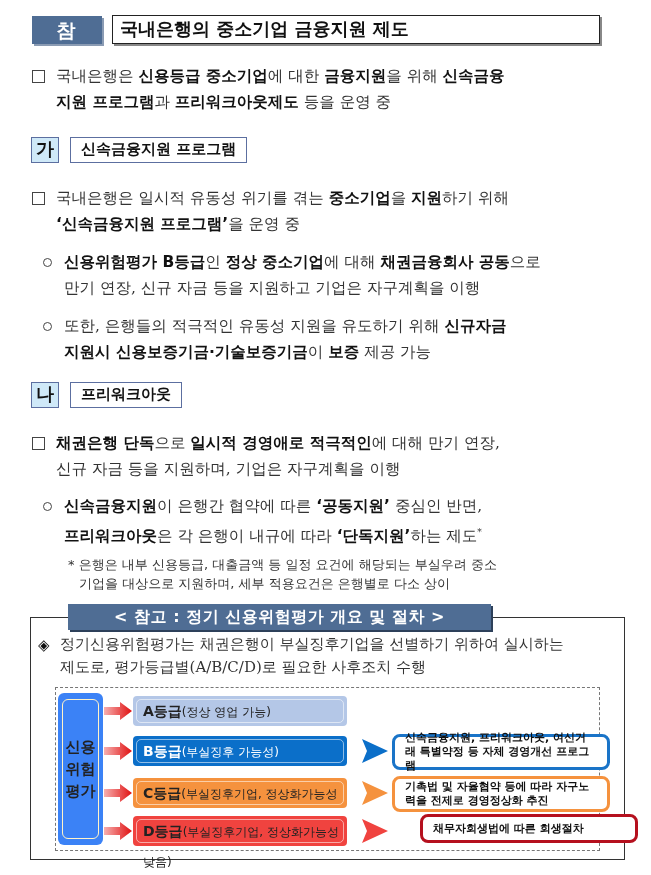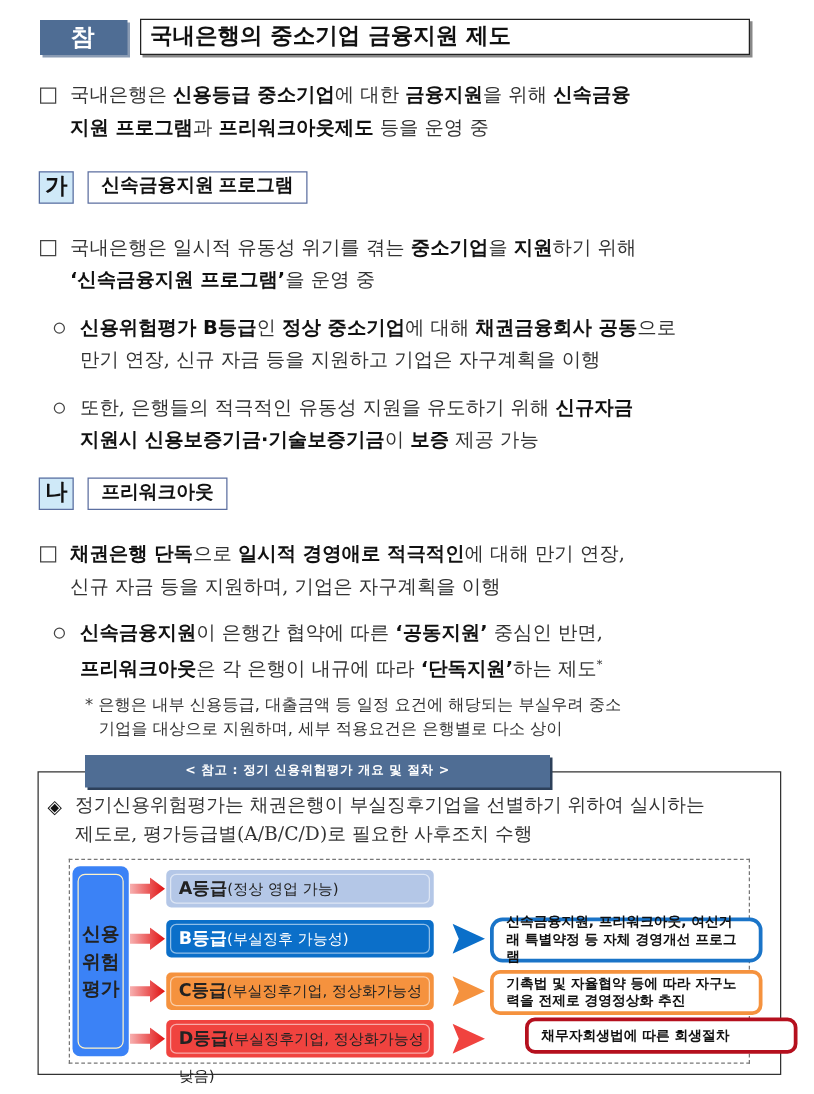--- a/index.html
+++ b/index.html
@@ -18,28 +18,28 @@
   .para { font-family: "DejaVu Serif", serif; font-size: 15.5px; line-height: 26px; color: #333; }
   .para b { font-family: "DejaVu Sans", sans-serif; font-weight: bold; color: #111; }
   .bullet-sq { position: absolute; width: 13px; height: 13px; border: 1px solid #444; background: #fff; }
   .bullet-circ { position: absolute; width: 9px; height: 9px; border: 1.3px solid #444; border-radius: 50%; }
   .line { position: absolute; white-space: nowrap; }
 
   
   .sec-badge { width: 28px; height: 26px; background: #cfe9f8; border: 1.5px solid #5c6fa0; font-weight: bold;
     font-size: 18px; text-align: center; line-height: 22px; color: #111; }
   .sec-title { height: 26px; border: 1.5px solid #5c6fa0; font-weight: bold; font-size: 15px; line-height: 23px;
-    padding: 0 10px; color: #111; background: #fff; font-family: Liberation Serif, serif; }
+    padding: 0 10px; color: #111; background: #fff; }
 
   .note { font-family: "DejaVu Sans", sans-serif; font-size: 13px; line-height: 20px; color: #333; }
 
   
   .ref-frame { left: 30px; top: 617px; width: 595px; height: 243px; border: 1.5px solid #333; }
-  .ref-tab { left: 68px; top: 604px; width: 372px; height: 26px; background: #4f6d94; color: #fff;
-    font-weight: bold; font-size: 10px; line-height: 26px; text-align: center; box-shadow: 2px 2px 0 #2d405a; letter-spacing: 0.5px; }
+  .ref-tab { left: 68px; top: 604px; width: 423px; height: 26px; background: #4f6d94; color: #fff;
+    font-weight: bold; font-size: 16px; line-height: 26px; text-align: center; box-shadow: 2px 2px 0 #2d405a; letter-spacing: 0.5px; }
   .diamond { font-size: 15px; color: #111; }
   .ref-text { font-family: "DejaVu Serif", serif; font-size: 15px; line-height: 26px; color: #333; }
 
   .dotted { left: 55px; top: 687px; width: 545px; height: 164px; border: 1px dashed #777; }
 
   .side { left: 58px; top: 693px; width: 45px; height: 152px; background: #3b82f6; border-radius: 6px;
     display: flex; align-items: center; justify-content: center; text-align: center; }
   .side-inner { position: absolute; left: 4px; top: 6px; right: 4px; bottom: 6px; border: 1px solid #fff3c8; border-radius: 6px; }
   .side-text { font-weight: bold; font-size: 15px; line-height: 22px; color: #222; position: relative; width: 30px; }
 
@@ -125,21 +125,21 @@
           <stop offset="0" stop-color="#f7b0b0"></stop>
           <stop offset="1" stop-color="#e01010"></stop>
         </linearGradient>
       </defs>
       <polygon points="0,5 16,5 16,0 28,9 16,18 16,13 0,13" fill="url(#ag1)"></polygon>
     </svg>
     <div class="grade" style="top: 736px; background: rgb(11, 111, 201); color: rgb(255, 255, 255);"><div class="gi"></div><span><b>B등급</b><span>(부실징후 가능성)</span></span></div>
     <svg class="chev" style="top:736px;" viewBox="0 0 26 30">
       <polygon points="0,3 26,15 0,27 5,15" fill="#0b6fc9"></polygon>
     </svg>
-    <div class="result" style="top: 734px; height: 36px; border-color: rgb(26, 116, 200); border-radius: 10px;">신속금융지원, 프리워크아웃, 여신거래 특별약정 등 자체 경영개선 프로그램</div>
+    <div class="result" style="top: 734px; height: 36px; border-color: rgb(26, 116, 200);">신속금융지원, 프리워크아웃, 여신거래 특별약정 등 자체 경영개선 프로그램</div>
     <svg class="arrow-red" style="left:104px;top:784px;" viewBox="0 0 28 18">
       <defs>
         <linearGradient id="ag2" x1="0" x2="1">
           <stop offset="0" stop-color="#f7b0b0"></stop>
           <stop offset="1" stop-color="#e01010"></stop>
         </linearGradient>
       </defs>
       <polygon points="0,5 16,5 16,0 28,9 16,18 16,13 0,13" fill="url(#ag2)"></polygon>
     </svg>
     <div class="grade" style="top: 778px; background: rgb(245, 146, 62); color: rgb(34, 34, 34);"><div class="gi"></div><span><b>C등급</b><span>(부실징후기업, 정상화가능성 높음)</span></span></div>

